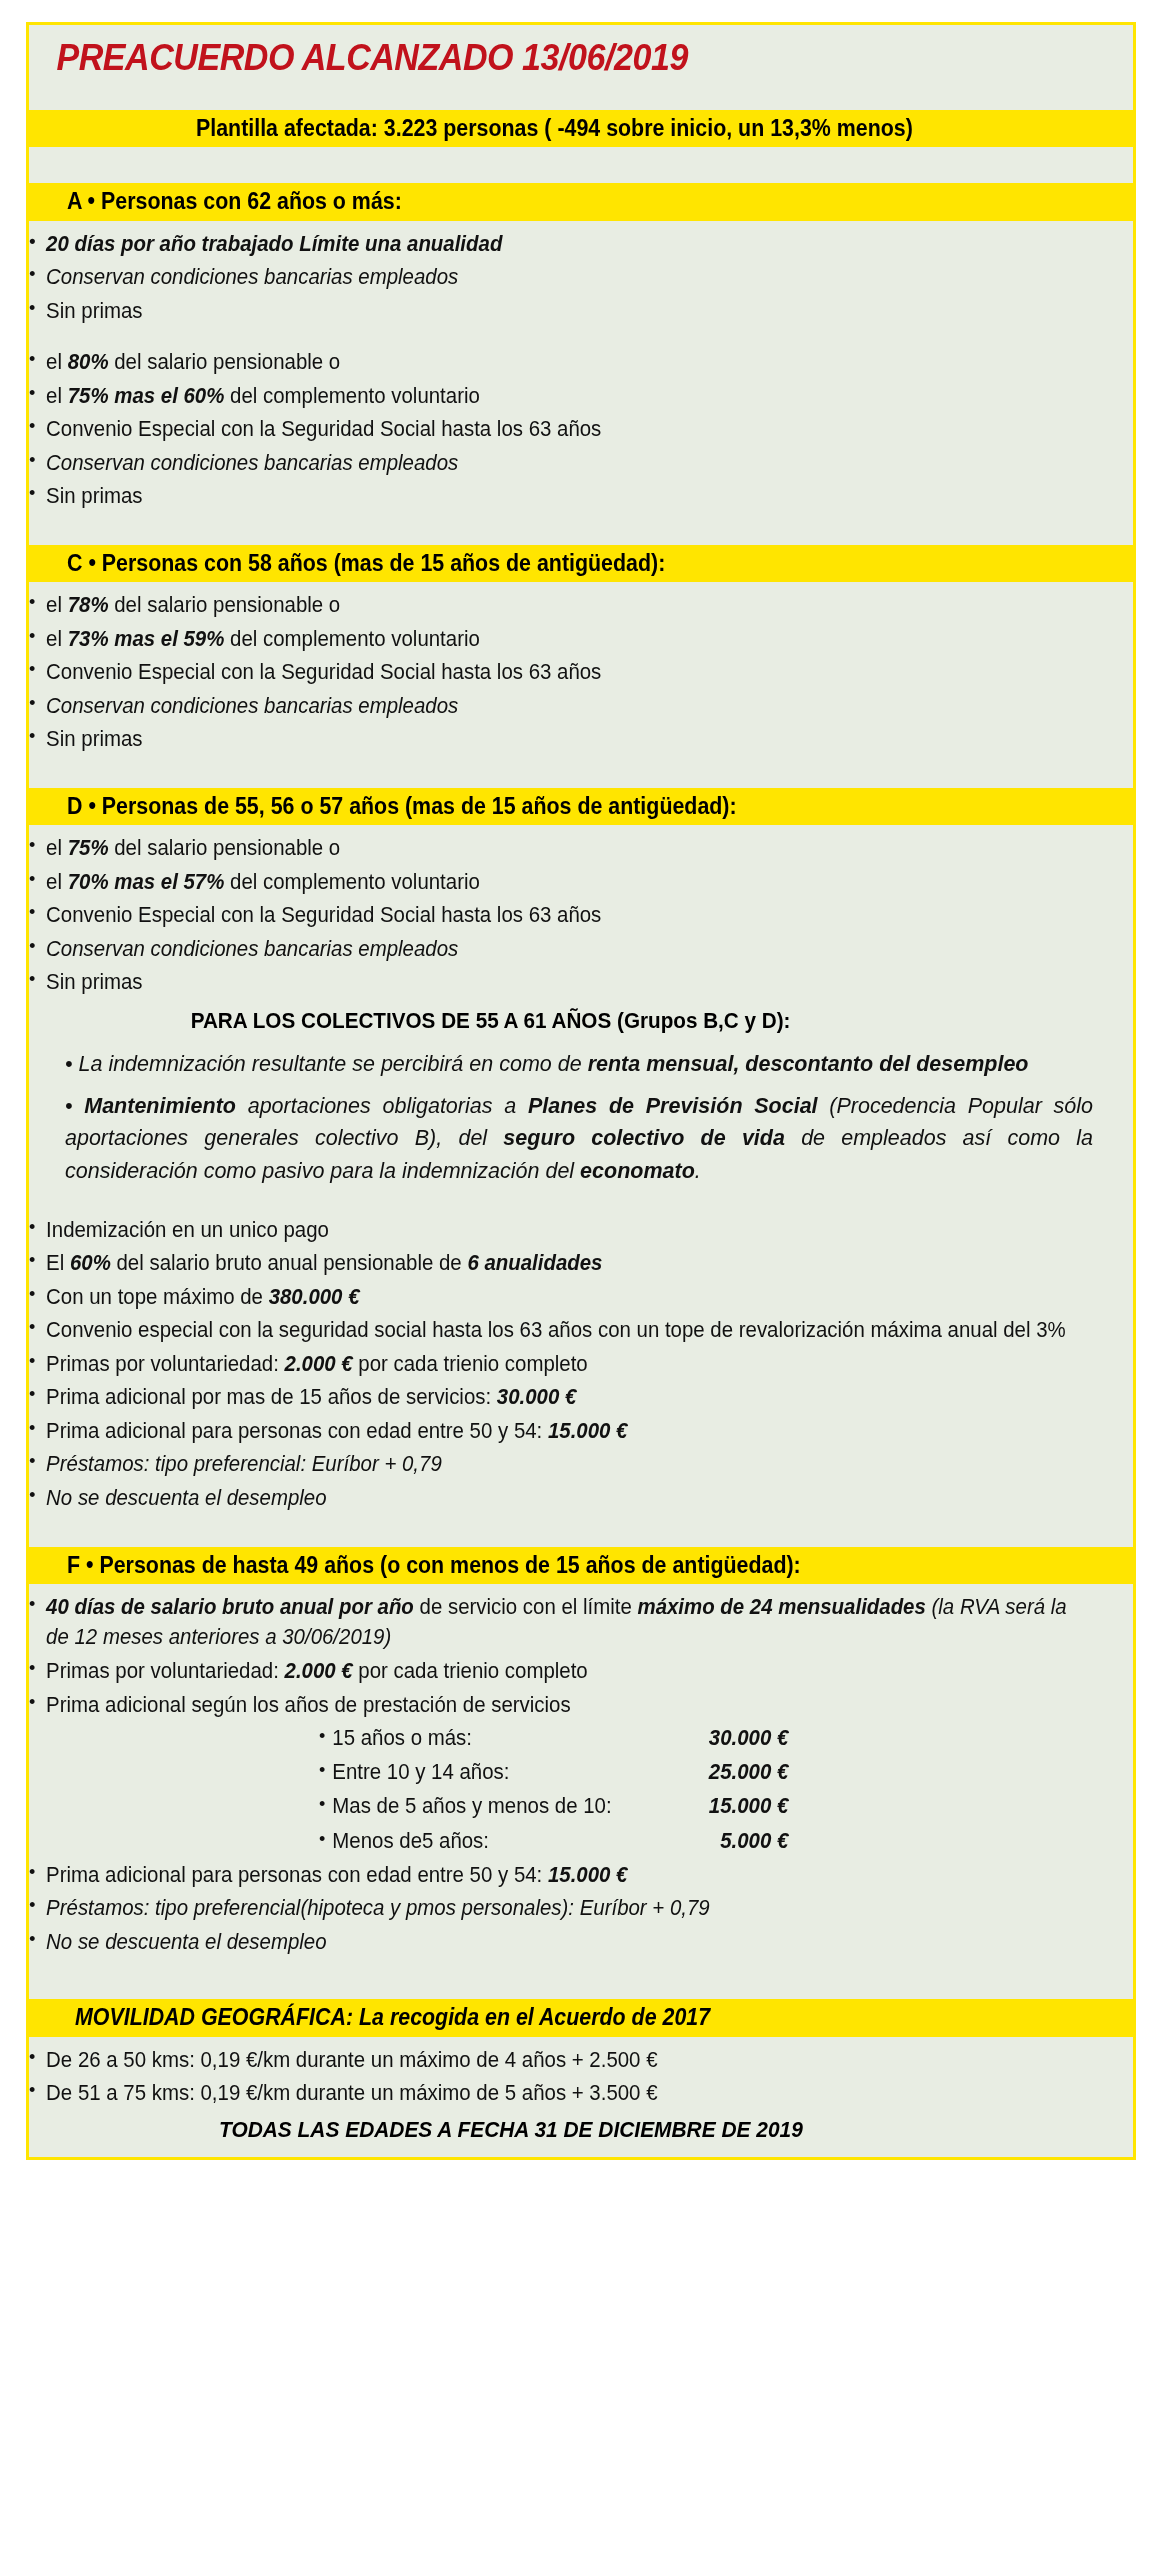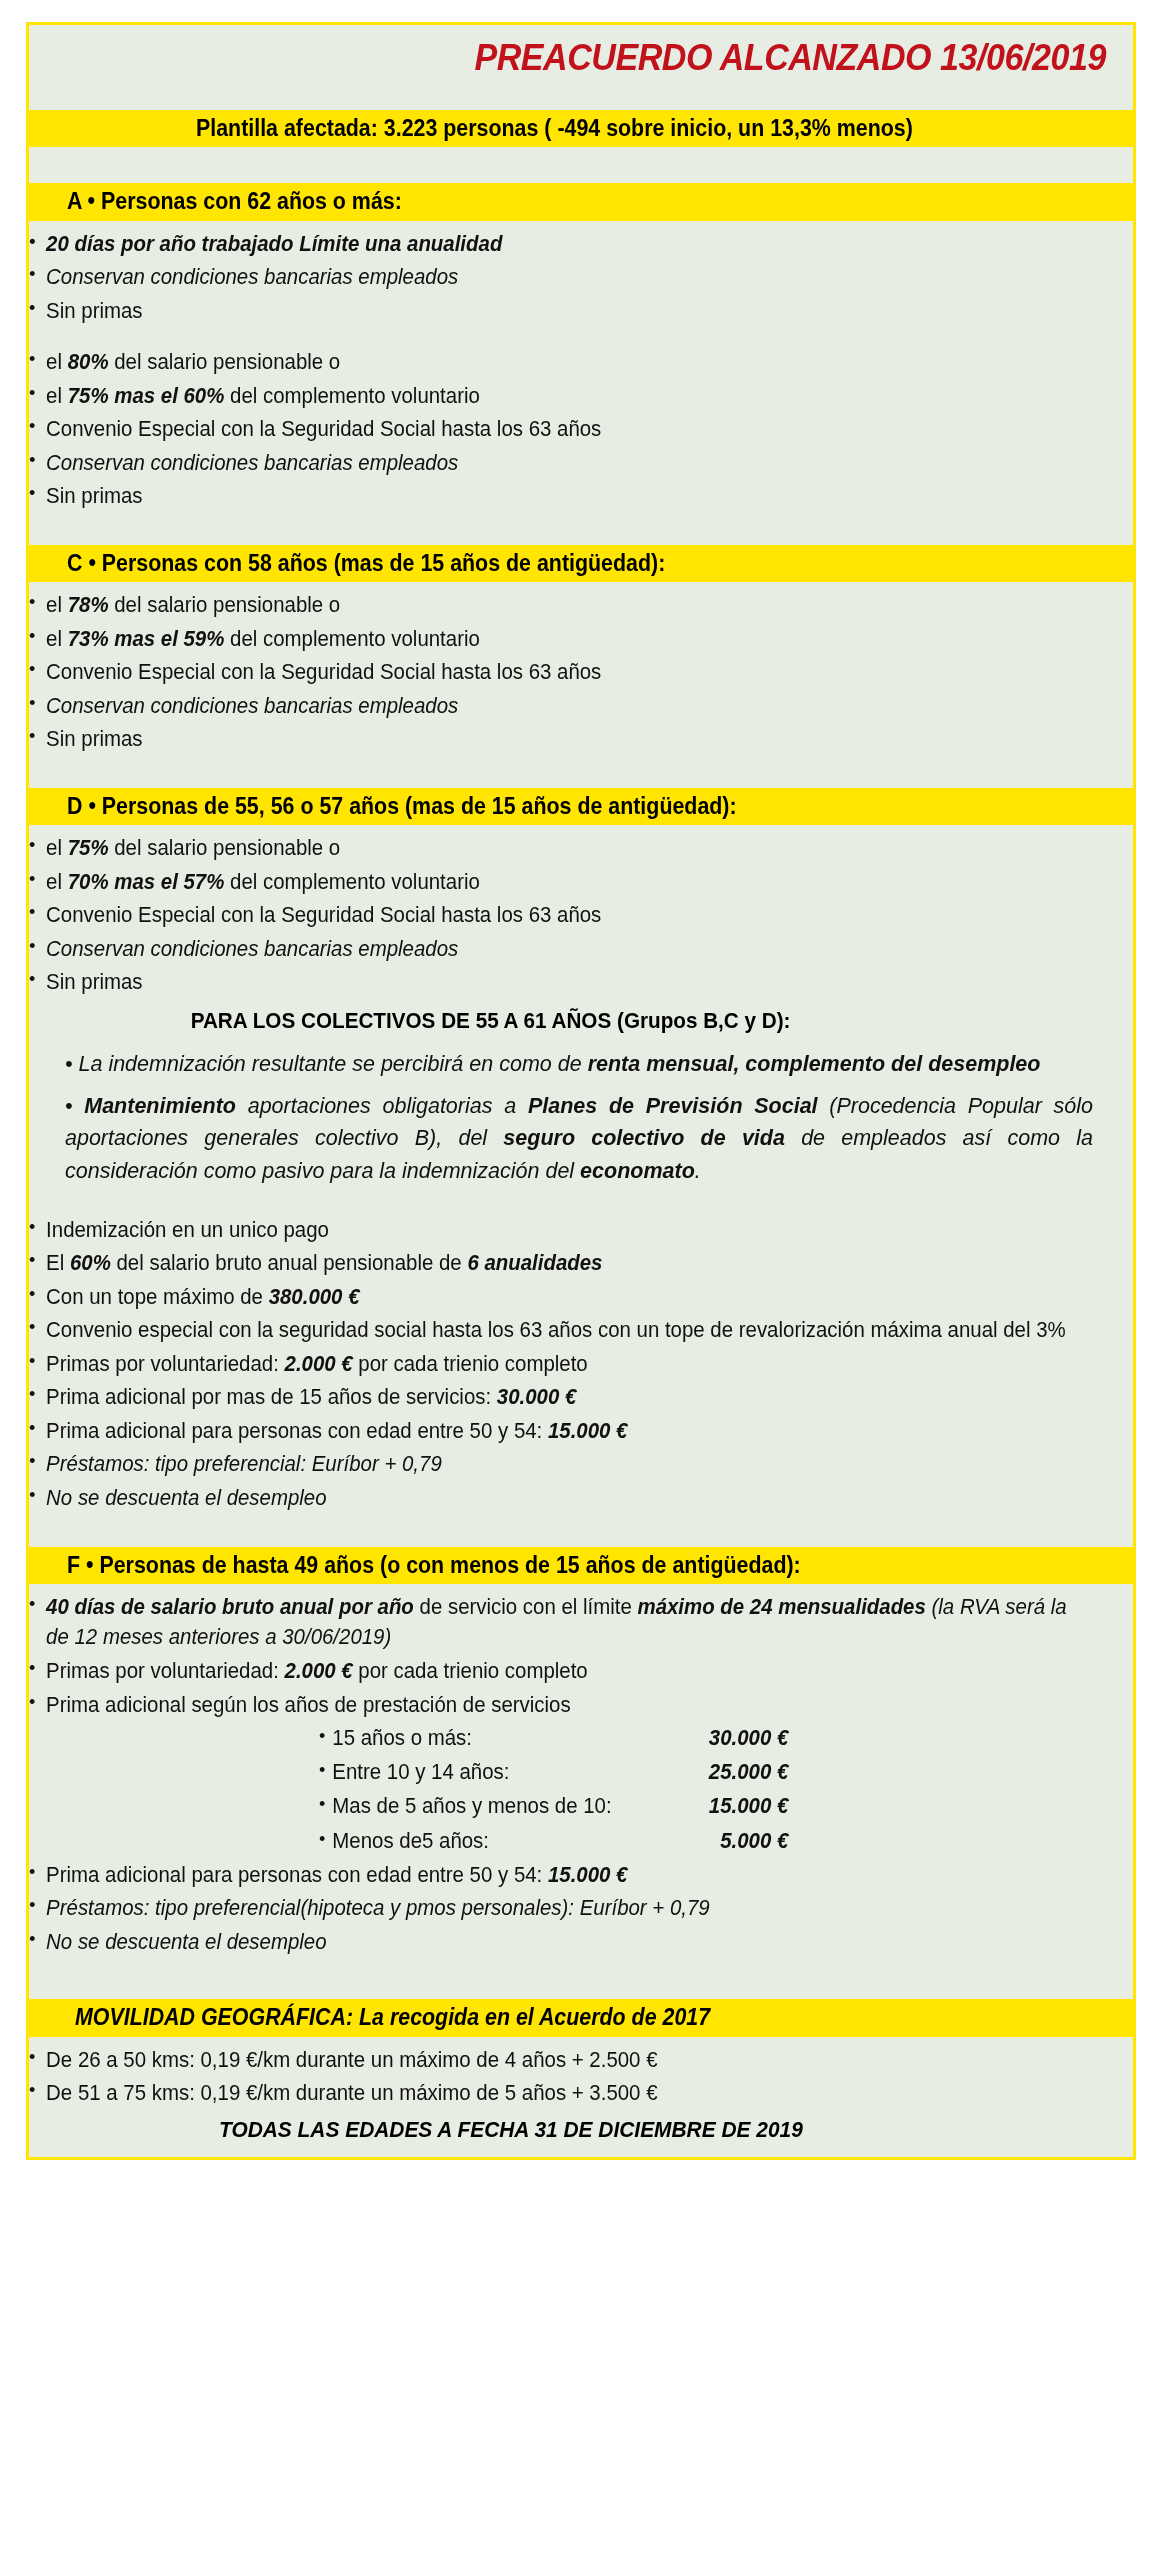--- a/index.html
+++ b/index.html
@@ -20,21 +20,21 @@
   }
   .sheet {
     border: 3px solid #FFE500;
     background: #E8EDE3;
     box-sizing: border-box;
     width: 100%;
   }
   
   .title-band {
     background: #E8EDE3;
-    text-align: right;
+    text-align: left;
     padding: 14px 0 12px 0;
   }
   .doc-title {
     color: #C1121C;
     font-weight: bold;
     font-style: italic;
     font-size: 37px;
     letter-spacing: -0.5px;
     line-height: 1.05;
     transform: scaleX(0.92);
@@ -220,21 +220,21 @@
     <div class="block">
       <ul class="bl ind-2">
         <li><span>el </span><b class="bi">75%</b><span> del salario pensionable o</span></li>
         <li><span>el </span><b class="bi">70% mas el 57%</b><span> del complemento voluntario</span></li>
         <li>Convenio Especial con la Seguridad Social hasta los 63 años</li>
         <li class="it">Conservan condiciones bancarias empleados</li>
         <li>Sin primas</li>
       </ul>
 
       <div class="subhead">PARA LOS COLECTIVOS DE 55 A 61 AÑOS (Grupos B,C y D):</div>
-      <p class="para"><span>• La indemnización resultante se percibirá en como de </span><span class="mark">renta mensual, complemento del desempleo</span></p>
+      <p class="para"><span>• La indemnización resultante se percibirá en como de </span><span class="mark">renta mensual, descontanto del desempleo</span></p>
       <p class="para"><span>• </span><span class="mark">Mantenimiento</span><span> aportaciones obligatorias a </span><span class="mark">Planes de Previsión Social</span><span> (Procedencia Popular sólo aportaciones generales colectivo B), del </span><span class="mark">seguro colectivo de vida</span><span> de empleados así como la consideración como pasivo para la indemnización del </span><span class="mark">economato</span><span>.</span></p>
     </div>
 
     <div class="block">
       <ul class="bl ind-4">
         <li>Indemización en un unico pago</li>
         <li><span>El </span><b class="bi">60%</b><span> del salario bruto anual pensionable de </span><b class="bi">6 anualidades</b></li>
         <li><span>Con un tope máximo de </span><b class="bi">380.000 €</b></li>
         <li>Convenio especial con la seguridad social hasta los 63 años con un tope de revalorización máxima anual del 3%</li>
         <li><span>Primas por voluntariedad: </span><b class="bi">2.000 €</b><span> por cada trienio completo</span></li>

